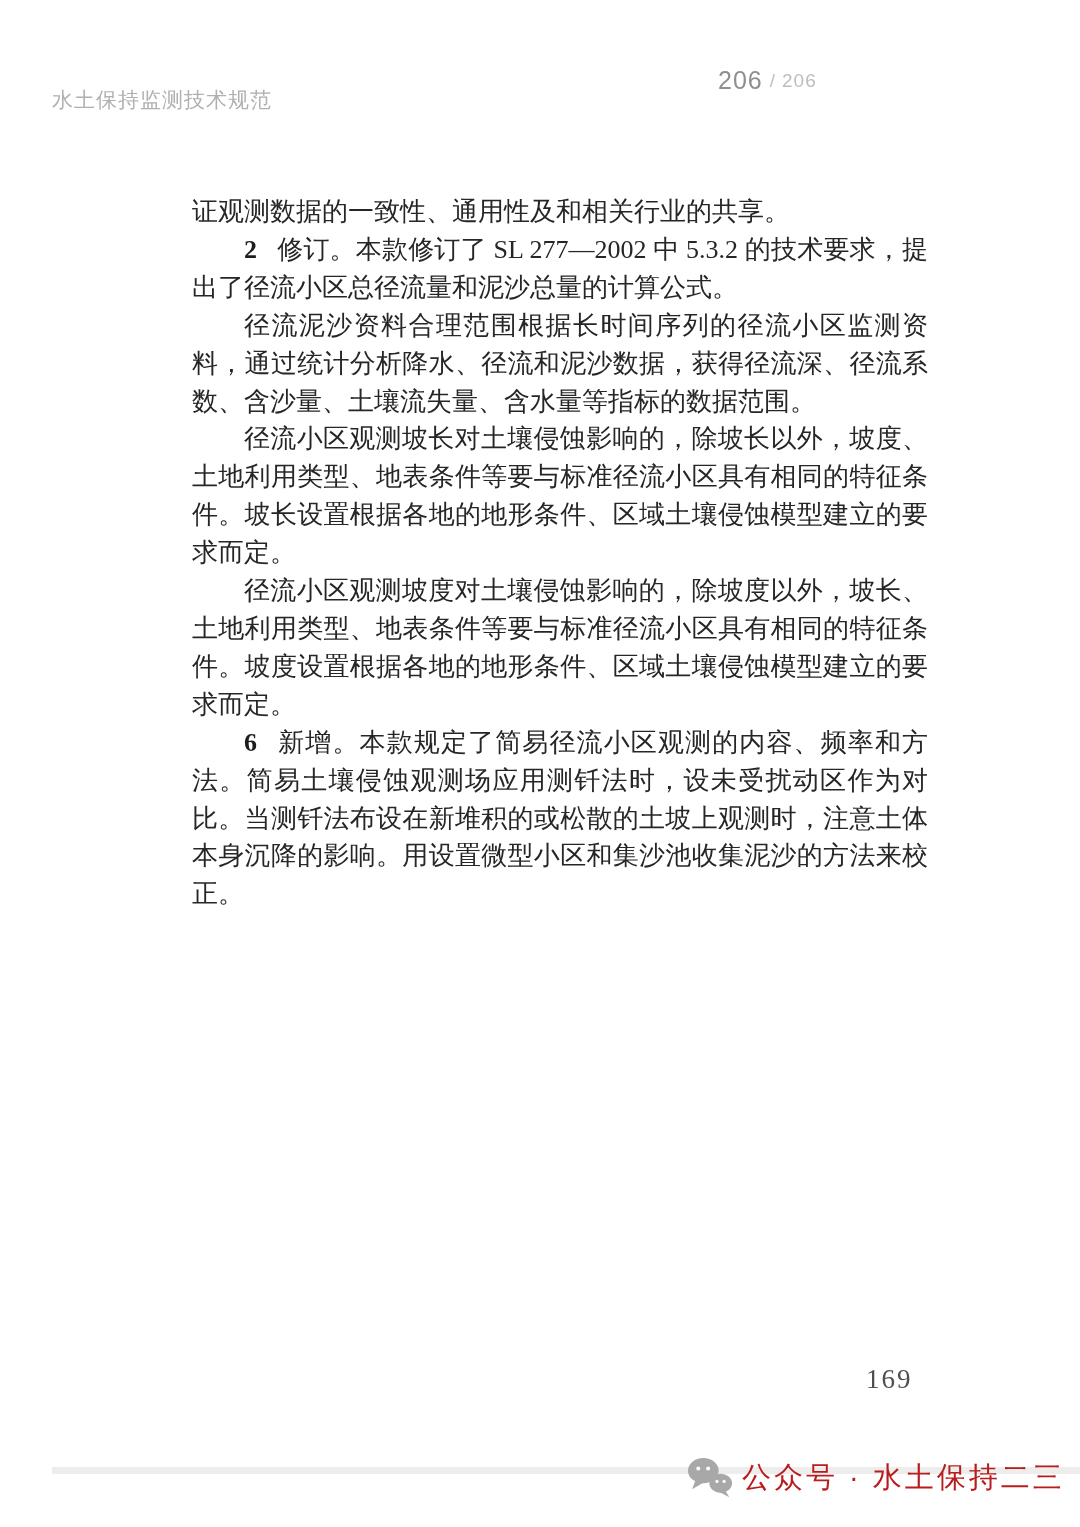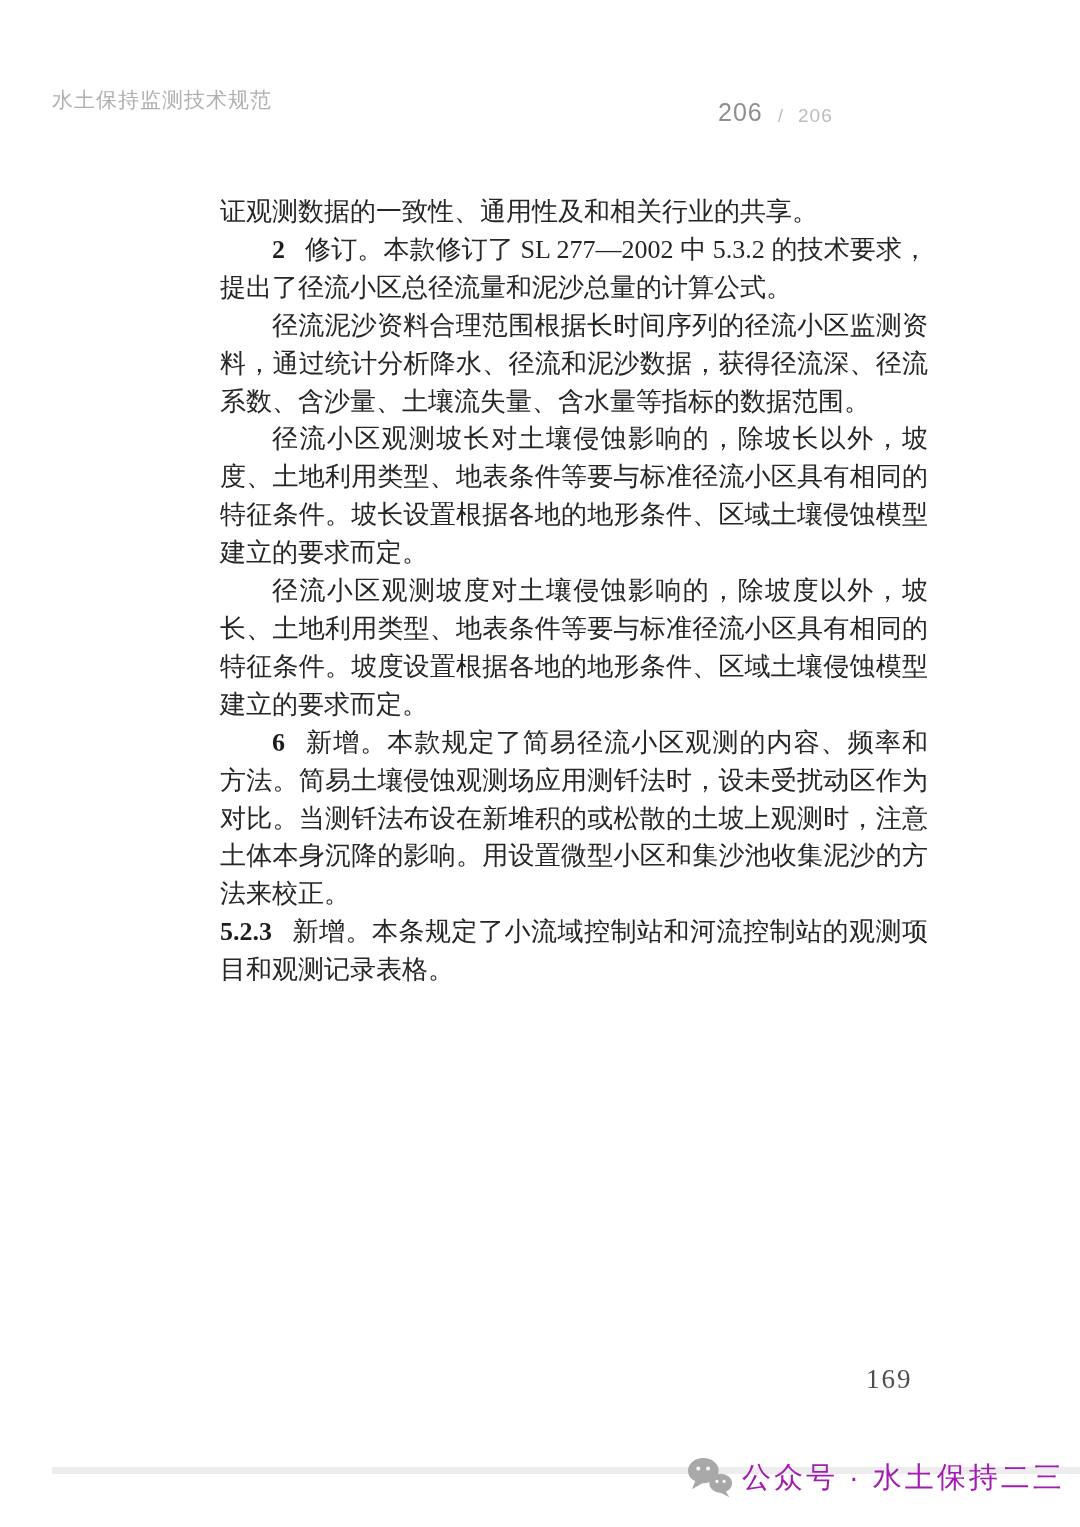--- a/index.html
+++ b/index.html
@@ -25,25 +25,24 @@
     left: 52px;
     top: 66px;
     font-size: 21px;
     letter-spacing: 1px;
     color: #b0b0b0;
     white-space: nowrap;
   }
   .page-indicator {
     position: absolute;
     left: 718px;
-    top: 78px;
+    top: 46px;
     display: flex;
-    align-items: flex-end;
+    align-items: center;
     white-space: nowrap;
-    gap: 8px;
   }
   .page-indicator .cur {
     font-size: 25px;
     color: #8f8f8f;
     letter-spacing: 1px;
   }
   .page-indicator .sep {
     font-size: 19px;
     color: #c0c0c0;
     margin: 0 7px;
@@ -59,21 +58,21 @@
     position: absolute;
     left: 192px;
     top: 193px;
     width: 736px;
     font-family: "Liberation Serif", "DejaVu Serif", serif;
     font-size: 26px;
     line-height: 37.9px;
     color: #262626;
     text-align: justify;
   }
-  .para { text-indent: 0; margin-left: 28px; }
+  .para { text-indent: 0; }
   .para.indent { text-indent: 2em; }
   .para b {
     font-weight: bold;
     color: #1d1d1d;
   }
   .para b:not(:empty) { margin-right: 20px; }
 
   .folio {
     position: absolute;
     left: 866px;
@@ -103,21 +102,21 @@
   }
   .watermark .wm-icon {
     width: 48px;
     height: 44px;
     margin-right: 8px;
     display: inline-block;
   }
   .watermark .wm-text {
     font-size: 29px;
     letter-spacing: 3px;
-    color: #a21caf;
+    color: #b91c1c;
   }
 </style>
 </head>
 <body>
 
 <div class="screen">
 
   <div class="reader-header">
     <div class="doc-title">水土保持监测技术规范</div>
     <div class="page-indicator">
@@ -127,21 +126,20 @@
     </div>
   </div>
 
   <div class="doc-body">
     <p class="para"><b></b><span>证观测数据的一致性、通用性及和相关行业的共享。</span></p>
     <p class="para indent"><b>2</b><span>修订。本款修订了 SL 277—2002 中 5.3.2 的技术要求，提出了径流小区总径流量和泥沙总量的计算公式。</span></p>
     <p class="para indent"><b></b><span>径流泥沙资料合理范围根据长时间序列的径流小区监测资料，通过统计分析降水、径流和泥沙数据，获得径流深、径流系数、含沙量、土壤流失量、含水量等指标的数据范围。</span></p>
     <p class="para indent"><b></b><span>径流小区观测坡长对土壤侵蚀影响的，除坡长以外，坡度、土地利用类型、地表条件等要与标准径流小区具有相同的特征条件。坡长设置根据各地的地形条件、区域土壤侵蚀模型建立的要求而定。</span></p>
     <p class="para indent"><b></b><span>径流小区观测坡度对土壤侵蚀影响的，除坡度以外，坡长、土地利用类型、地表条件等要与标准径流小区具有相同的特征条件。坡度设置根据各地的地形条件、区域土壤侵蚀模型建立的要求而定。</span></p>
     <p class="para indent"><b>6</b><span>新增。本款规定了简易径流小区观测的内容、频率和方法。简易土壤侵蚀观测场应用测钎法时，设未受扰动区作为对比。当测钎法布设在新堆积的或松散的土坡上观测时，注意土体本身沉降的影响。用设置微型小区和集沙池收集泥沙的方法来校正。</span></p>
-    <p class="para"><b>5.2.3</b><span>新增。本条规定了小流域控制站和河流控制站的观测项目和观测记录表格。</span></p>
   </div>
 
   <div class="folio">169</div>
 
   <div class="footer-divider"></div>
   <div class="watermark">
     <span class="wm-icon">
       <svg viewBox="0 0 36 32" width="48" height="44" aria-hidden="true">
         <g fill="#a8a8a8">
           <ellipse cx="13" cy="10.5" rx="11.5" ry="9.5"></ellipse>

